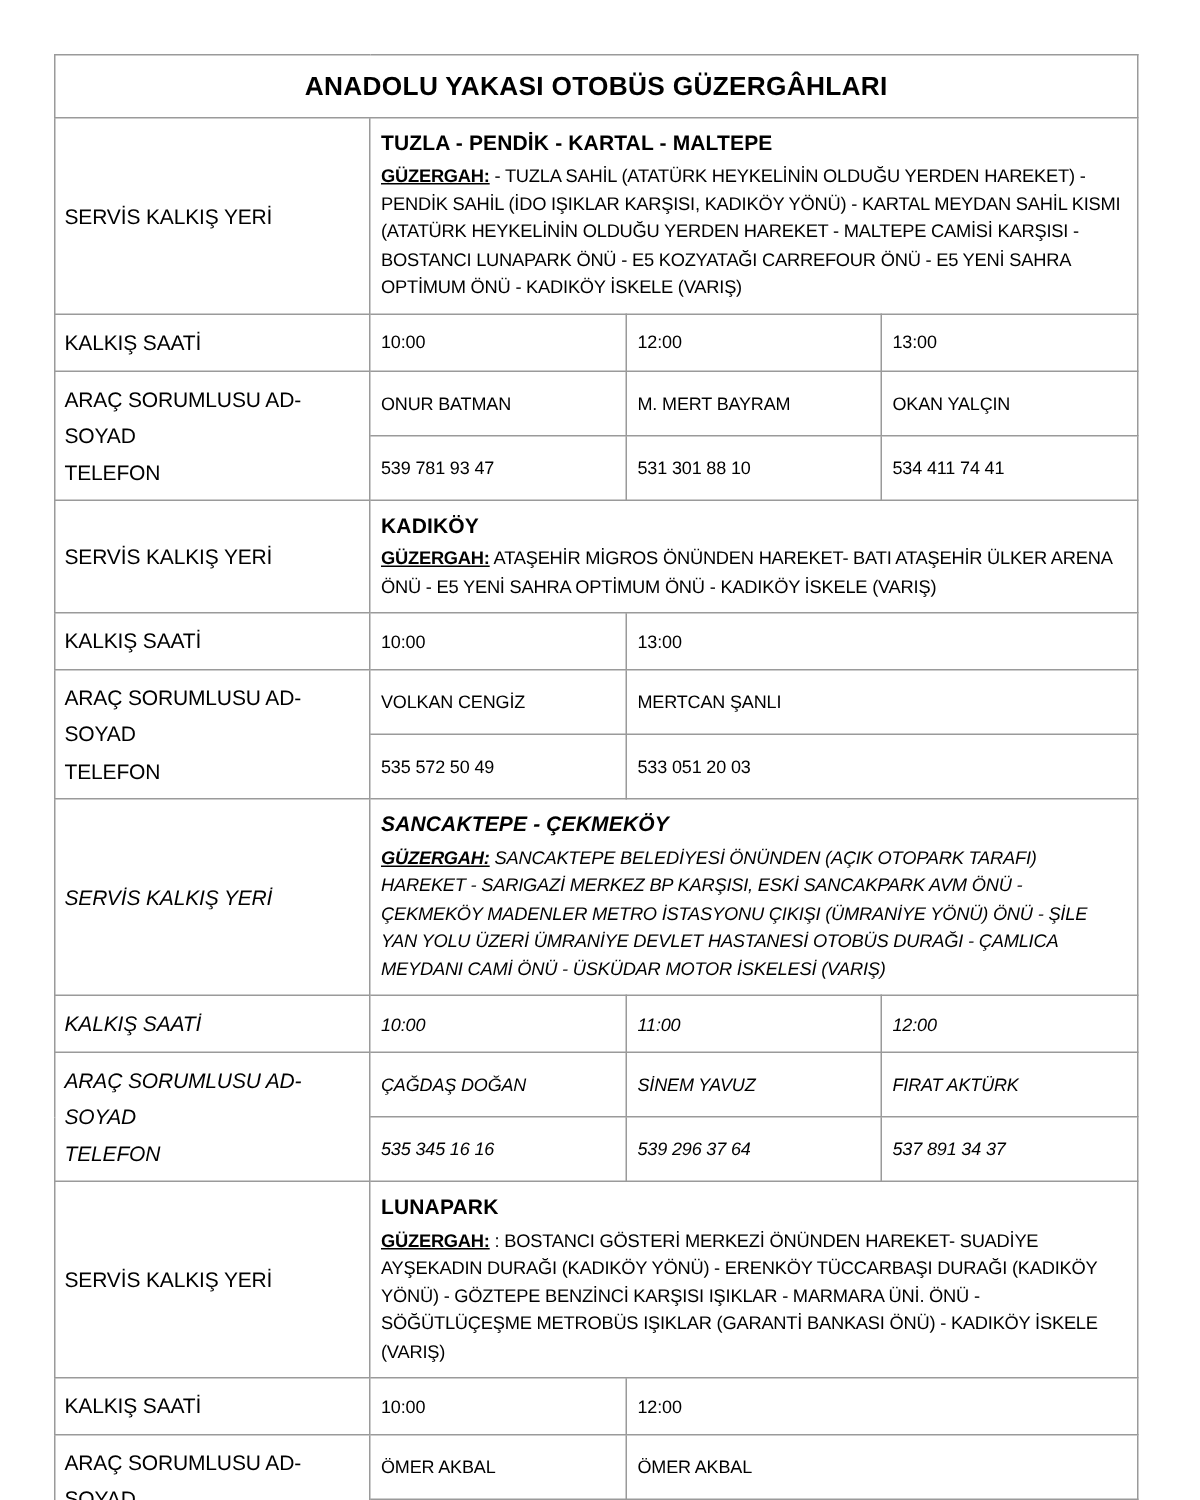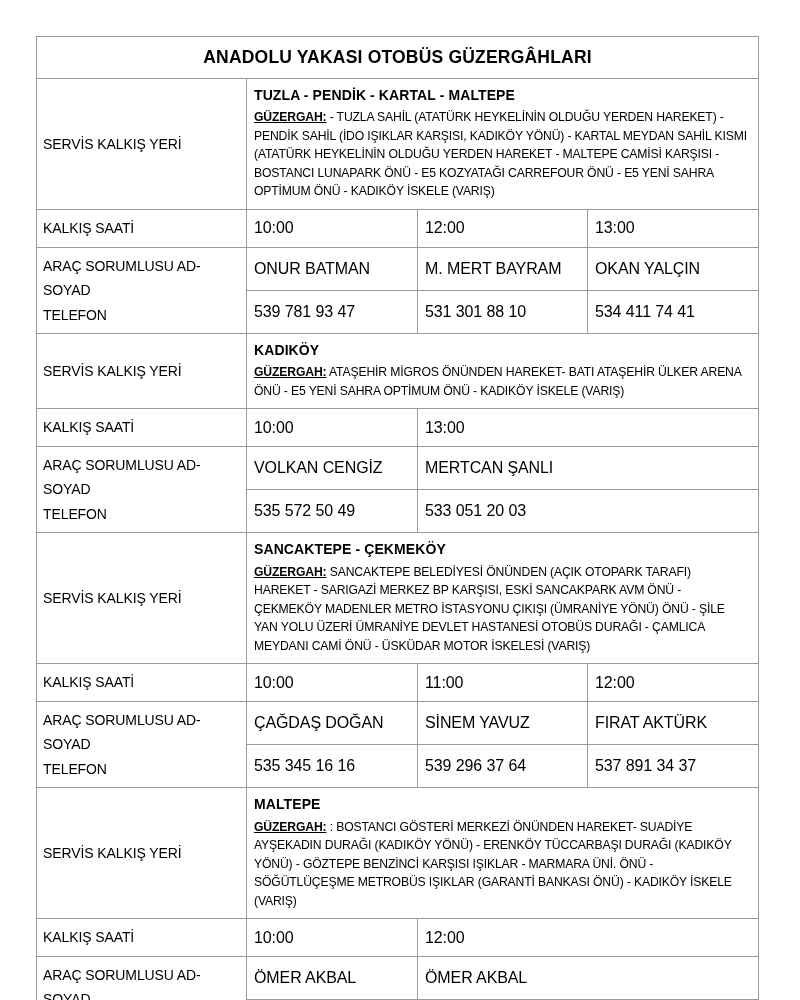--- a/index.html
+++ b/index.html
@@ -60,21 +60,21 @@
   
   .label-cell {
     font-size: 14px;
     padding: 6px 0 6px 6px !important;
     line-height: 1.75;
     letter-spacing: -.1px;
   }
   .label-cell .sub { display: block; }
 
   .val-cell {
-    font-size: 16px;
+    font-size: 12px;
     padding: 5px 0 5px 7px !important;
     letter-spacing: -.1px;
   }
 
   .route-cell {
     padding: 6px 9px 8px 7px !important;
     vertical-align: top;
     line-height: 1.52;
   }
   .route-name {
@@ -91,21 +91,21 @@
   }
   .route-body .gz {
     font-weight: bold;
     text-decoration: underline;
     text-align: center;
   }
 
   
   .tint-peach  td { background: #FAE7DB; }
   .tint-green  td { background: #E9EDDC; }
-  .tint-blue   td { background: #D9DFEE; }
+  .tint-blue   td { background: #D9DFEE; font-style: italic; }
   .tint-yellow td { background: #FFFFCC; }
 </style>
 </head>
 <body>
 
 <div class="page">
 
   <table class="sheet">
     <colgroup>
       <col class="c-label">
@@ -196,21 +196,21 @@
       </tr>
       <tr class="tint-blue">
         <td class="val-cell">535 345 16 16</td>
         <td class="val-cell">539 296 37 64</td>
         <td class="val-cell">537 891 34 37</td>
       </tr>
 
       <tr class="tint-yellow">
         <td class="label-cell">SERVİS KALKIŞ YERİ</td>
         <td class="route-cell" colspan="3">
-          <span class="route-name">MALTEPE</span>
+          <span class="route-name">LUNAPARK</span>
           <span class="route-body"><span class="gz">GÜZERGAH:</span><span> : BOSTANCI GÖSTERİ MERKEZİ ÖNÜNDEN HAREKET- SUADİYE AYŞEKADIN DURAĞI (KADIKÖY YÖNÜ) - ERENKÖY TÜCCARBAŞI DURAĞI (KADIKÖY YÖNÜ) - GÖZTEPE BENZİNCİ KARŞISI IŞIKLAR - MARMARA ÜNİ. ÖNÜ - SÖĞÜTLÜÇEŞME METROBÜS IŞIKLAR (GARANTİ BANKASI ÖNÜ) - KADIKÖY İSKELE (VARIŞ)</span></span>
         </td>
       </tr>
       <tr class="tint-yellow">
         <td class="label-cell">KALKIŞ SAATİ</td>
         <td class="val-cell">10:00</td>
         <td class="val-cell" colspan="2">12:00</td>
       </tr>
       <tr class="tint-yellow">
         <td class="label-cell" rowspan="2">

